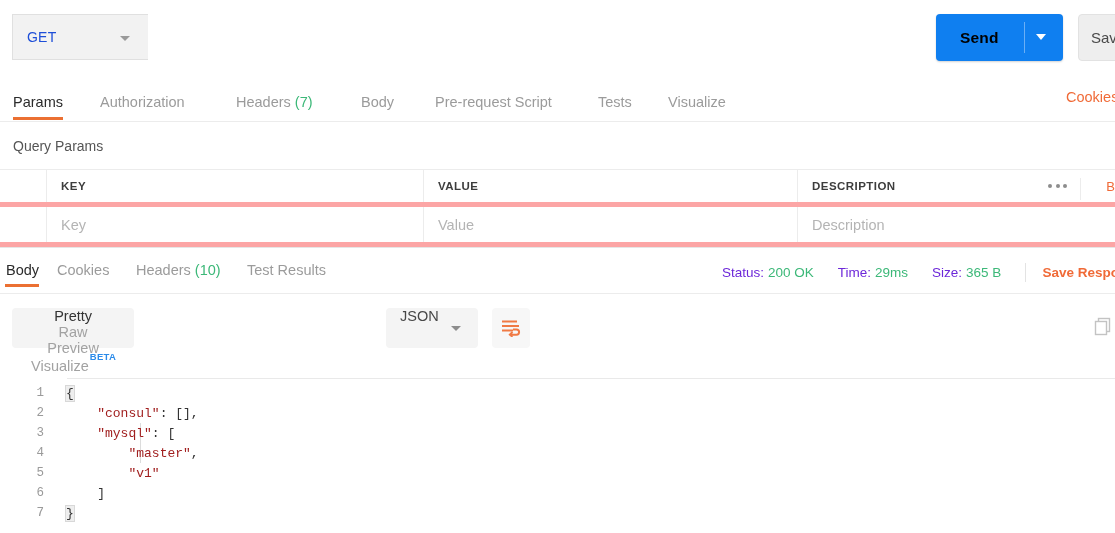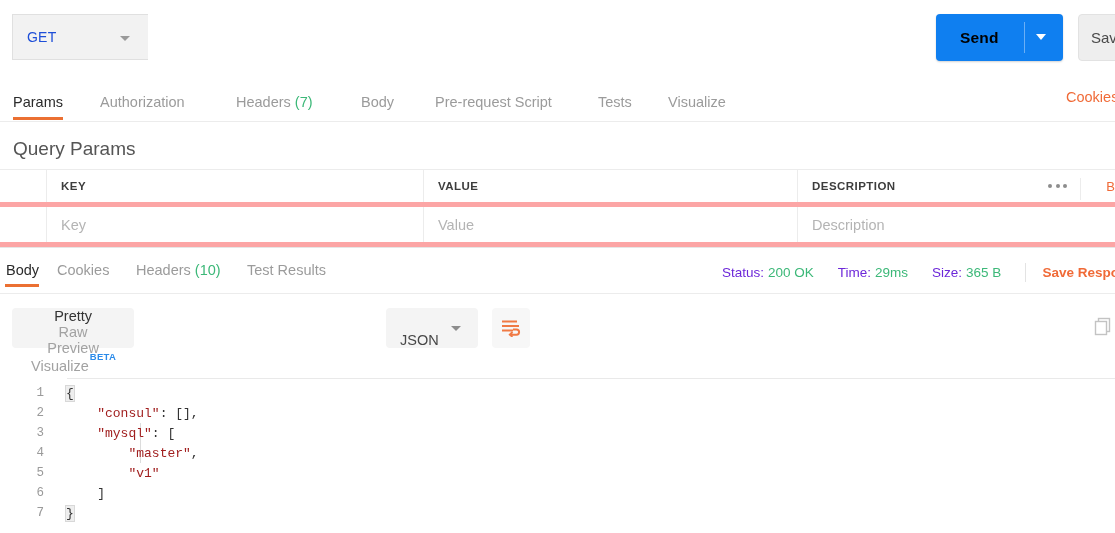--- a/index.html
+++ b/index.html
@@ -58,21 +58,21 @@
     position:absolute;left:0;right:0;bottom:-10px;height:3px;background:#eb7032;display:none;
   }
   .tab.active .uline{display:block;}
   .cnt{color:#3cb878;}
   .tabs-underline{position:absolute;left:0;top:121px;width:1115px;height:1px;background:#ececec;}
   .cookies-link{
     position:absolute;left:1066px;top:89px;font-size:14.5px;color:#f06a37;white-space:nowrap;
   }
 
   
-  .qp-title{position:absolute;left:13px;top:138px;font-size:19px;color:#555;}
+  .qp-title{position:absolute;left:13px;top:138px;font-size:14px;color:#555;}
   .ptable{position:absolute;left:0;top:169px;width:1115px;}
   .prow{display:flex;height:38px;border-top:1px solid #ececec;border-bottom:5px solid #fca5a5;box-sizing:border-box;}
   .prow.second{border-top:none;height:40px;}
   .c-chk{width:47px;border-right:1px solid #ececec;box-sizing:border-box;}
   .c-key{width:377px;border-right:1px solid #ececec;box-sizing:border-box;display:flex;align-items:center;padding-left:14px;}
   .c-val{width:374px;border-right:1px solid #ececec;box-sizing:border-box;display:flex;align-items:center;padding-left:14px;}
   .c-desc{flex:1;box-sizing:border-box;display:flex;align-items:center;padding-left:14px;position:relative;}
   .colhead{font-size:11.5px;font-weight:bold;color:#3d3d3d;letter-spacing:.45px;}
   .placeholder{font-size:14.5px;color:#b4b4b4;}
   .dots{position:absolute;right:48px;top:50%;transform:translateY(-50%);display:flex;gap:3.5px;}
@@ -102,21 +102,21 @@
     display:flex;align-items:center;padding:0 2px;flex-direction:column;
   }
   .pill{font-size:14.5px;color:#a2a2a2;padding:0 17px;position:relative;white-space:nowrap;}
   .pill.active{color:#333;}
   .beta{
     font-size:9.5px;color:#2b8bea;font-weight:bold;vertical-align:super;
     position:relative;top:-5px;left:1px;letter-spacing:.3px;
   }
   .jsonsel{
     position:absolute;left:386px;top:0;height:40px;width:92px;background:#f4f4f4;border-radius:4px;
-    display:flex;align-items:flex-end;
+    display:flex;align-items:flex-start;
   }
   .jsonsel .t{font-size:14.5px;color:#474747;padding-left:14px;}
   .jsonsel .c{position:absolute;right:17px;top:18px;width:0;height:0;
     border-left:5px solid transparent;border-right:5px solid transparent;border-top:5px solid #8d8d8d;}
   .wrapbtn{
     position:absolute;left:492px;top:0;width:38px;height:40px;background:#f7f7f7;border-radius:4px;
     display:flex;align-items:center;justify-content:center;
   }
   .copybtn{position:absolute;right:0px;top:8px;width:22px;height:24px;opacity:.35;overflow:hidden;}
 

